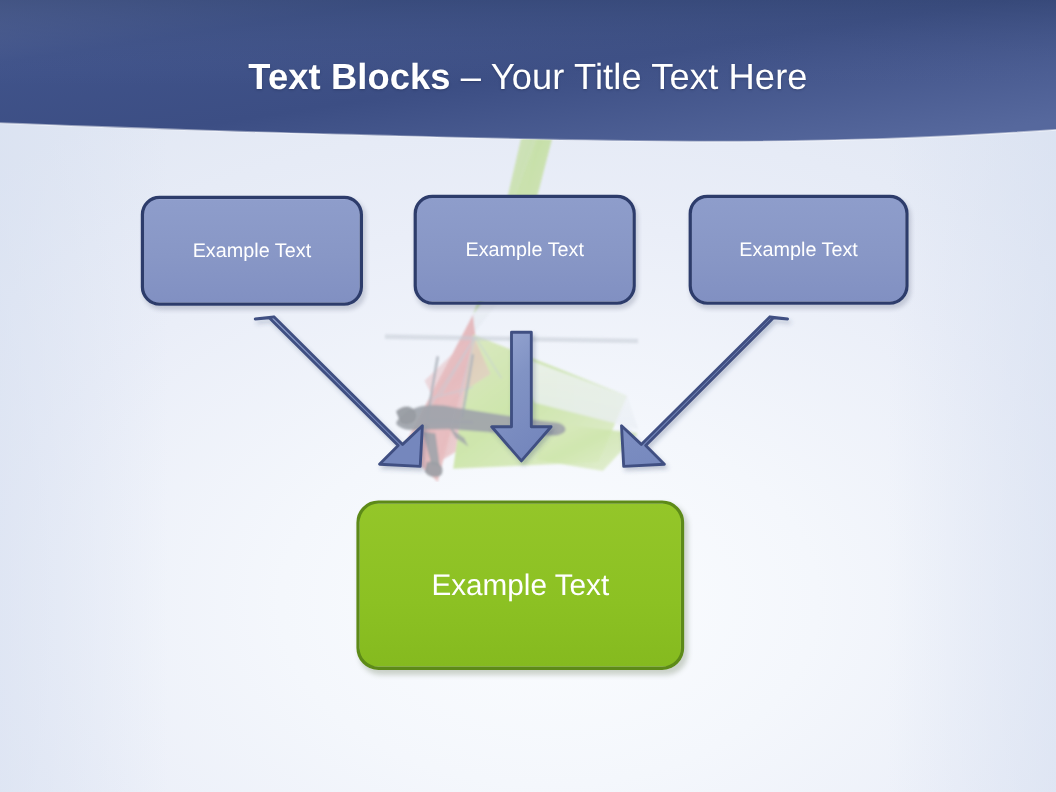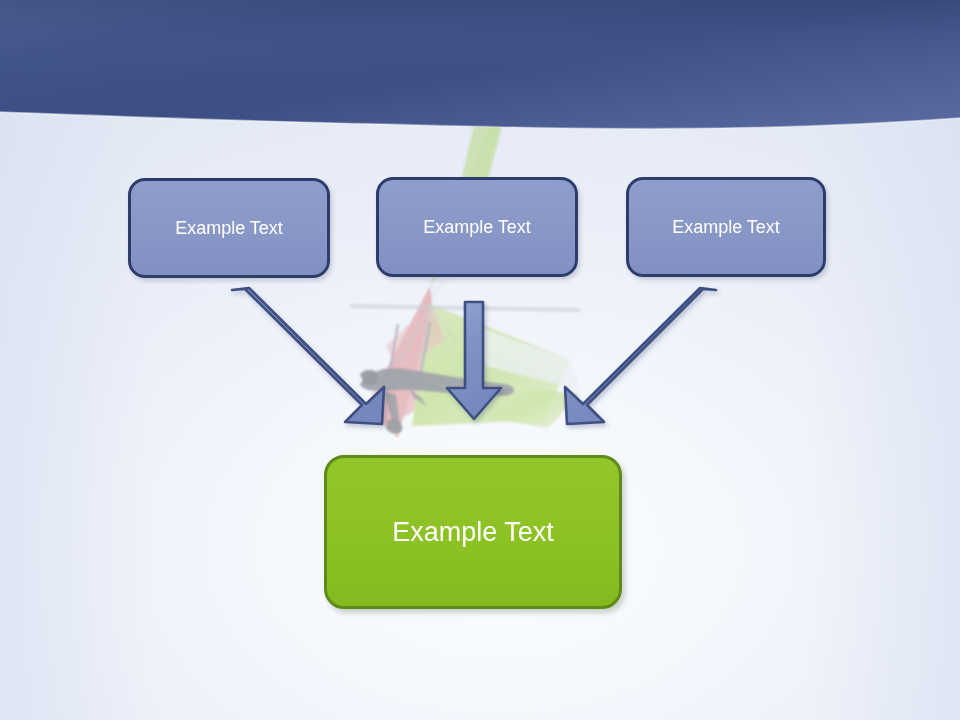--- a/index.html
+++ b/index.html
@@ -205,20 +205,23 @@
           <stop offset="50%" stop-color="#ffffff" stop-opacity=".55"></stop>
           <stop offset="100%" stop-color="#ffffff" stop-opacity=".85"></stop>
         </linearGradient>
       </defs>
       <path d="M0,0 L960,0 L960,118 C720,135 540,128 300,122 C180,119 80,115 0,112 Z" fill="url(#hdr)"></path>
       <path d="M0,0 L960,0 L960,118 C720,135 540,128 300,122 C180,119 80,115 0,112 Z" fill="url(#hdr2)"></path>
       <path d="M0,112 C80,115 180,119 300,122 C540,128 720,135 960,118" stroke="url(#waveEdge)" stroke-width="1.6" fill="none" opacity=".6"></path>
     </svg>
   </div>
 
+  <div class="slide-title">
+    <span class="t-bold">Text Blocks</span><span class="t-light"> – </span><span class="t-light">Your Title Text Here</span>
+  </div>
 
   <div class="arrow-layer">
     <svg width="960" height="720" viewBox="0 0 960 720">
       <defs>
         <linearGradient id="arrGrad" x1="0" y1="0" x2="0.4" y2="1">
           <stop offset="0%" stop-color="#97a6d2"></stop>
           <stop offset="45%" stop-color="#8193c4"></stop>
           <stop offset="100%" stop-color="#7587bd"></stop>
         </linearGradient>
         <filter id="arrShadow" x="-20%" y="-20%" width="145%" height="145%">

